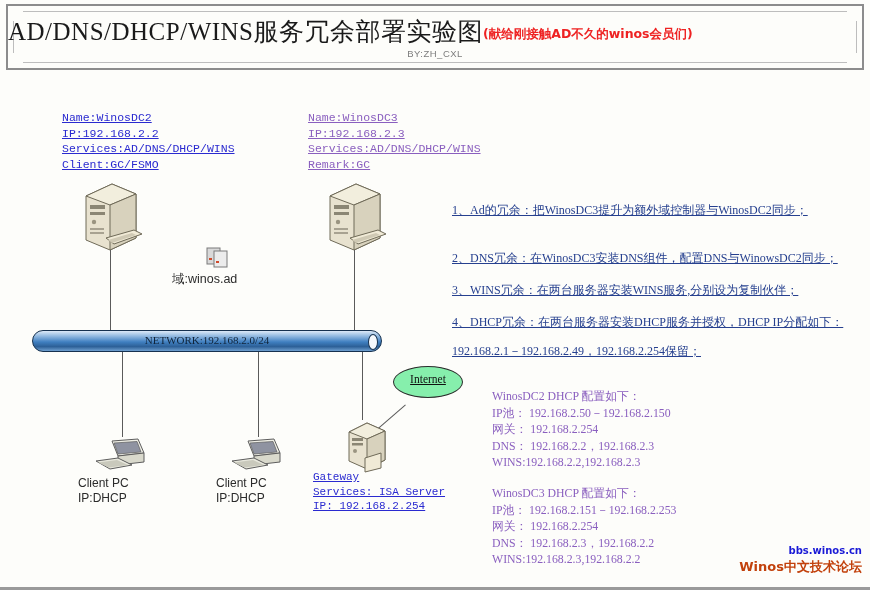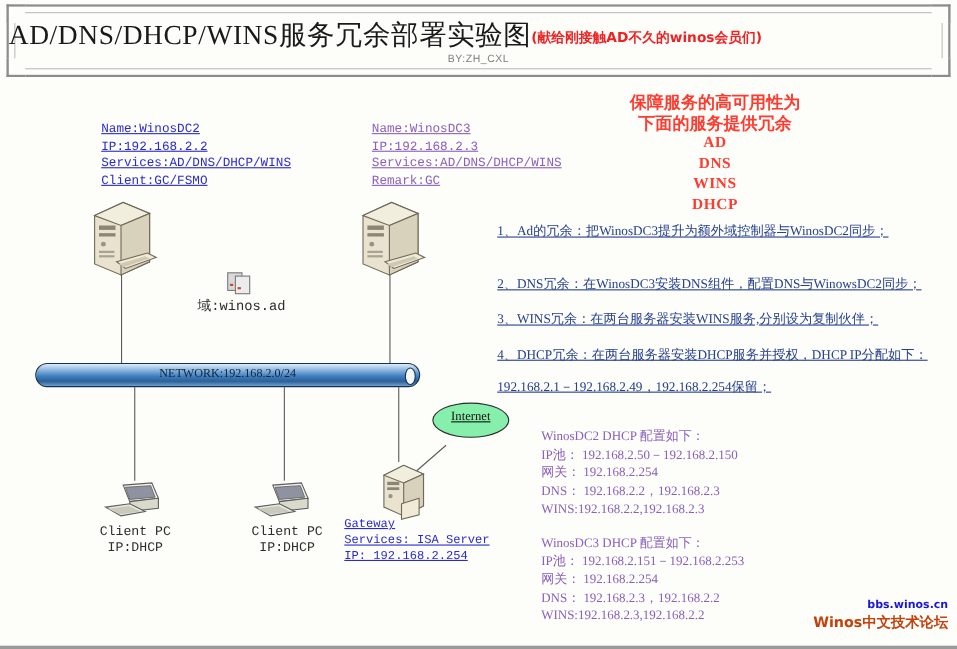--- a/index.html
+++ b/index.html
@@ -46,21 +46,21 @@
     vertical-align:2px;
   }
   .byline{
     position:absolute;left:0;right:0;top:42px;text-align:center;
     font-size:9.5px;color:#7d7d7d;letter-spacing:.5px;
     font-family:"Liberation Sans", sans-serif;
   }
 
   
   .mono{font-family:"Liberation Mono", monospace;}
-  .uline span{text-decoration:underline;margin-left:30px;}
+  .uline span{text-decoration:underline;}
 
   .lbl-blue{color:#2a2ad0;font-size:11.5px;line-height:15.5px;white-space:nowrap;}
   .lbl-purple{color:#8a5fbf;font-size:11.5px;line-height:15.5px;white-space:nowrap;}
 
   
   .red-head{
     color:#ff3b30;text-align:center;white-space:nowrap;
     font-family:"Liberation Serif", serif;font-weight:bold;
   }
   .red-head .big{font-size:15.5px;line-height:19px;display:block;}
@@ -105,22 +105,22 @@
     background:#86efac;
   }
   .cloud-text{
     position:absolute;left:0;right:0;top:6px;text-align:center;
     font-size:11.5px;color:#111;text-decoration:underline;white-space:nowrap;
     font-family:"Liberation Serif", serif;
   }
 
   
   .cap{
-    text-align:center;font-size:12px;color:#2b2b2b;line-height:15px;
-    white-space:nowrap;font-family:Liberation Mono, monospace;
+    text-align:left;font-size:12px;color:#2b2b2b;line-height:15px;
+    white-space:nowrap;font-family:Liberation Sans, sans-serif;
   }
   .cap-gw{
     font-size:11px;color:#2a2ad0;line-height:14.5px;white-space:nowrap;
     font-family:"Liberation Mono", monospace;
   }
   .cap-gw span{text-decoration:underline;display:block;}
 
   
   .wm{right:8px;bottom:12px;text-align:right;white-space:nowrap;}
   .wm .l1{color:#1a1ad6;font-weight:bold;font-size:10px;line-height:16px;
@@ -257,28 +257,20 @@
       <circle cx="12" cy="33" r="2" fill="#9a9481"></circle>
       <polygon points="22,40 38,35 38,50 22,54" fill="#f0ead6" stroke="#6f6a58" stroke-width="1"></polygon>
     </svg>
   </div>
   <div class="abs cap-gw" style="left:313px;top:470px;">
     <span>Gateway</span>
     <span>Services: ISA Server</span>
     <span>IP: 192.168.2.254</span>
   </div>
 
-  <div class="abs red-head" style="left:530px;top:84px;width:240px;">
-    <span class="big">保障服务的高可用性为</span>
-    <span class="big">下面的服务提供冗余</span>
-    <span class="svc">AD</span>
-    <span class="svc">DNS</span>
-    <span class="svc">WINS</span>
-    <span class="svc">DHCP</span>
-  </div>
 
   <div class="abs note" style="left:452px;top:202px;">1、Ad的冗余：把WinosDC3提升为额外域控制器与WinosDC2同步；</div>
   <div class="abs note" style="left:452px;top:250px;">2、DNS冗余：在WinosDC3安装DNS组件，配置DNS与WinowsDC2同步；</div>
   <div class="abs note" style="left:452px;top:282px;">3、WINS冗余：在两台服务器安装WINS服务,分别设为复制伙伴；</div>
   <div class="abs note" style="left:452px;top:314px;">4、DHCP冗余：在两台服务器安装DHCP服务并授权，DHCP IP分配如下：</div>
   <div class="abs note" style="left:452px;top:343px;">   192.168.2.1－192.168.2.49，192.168.2.254保留；</div>
 
   <div class="abs cfg" style="left:464px;top:388px;">
     <div>WinosDC2 DHCP 配置如下：</div>
     <div>IP池： 192.168.2.50－192.168.2.150</div>

